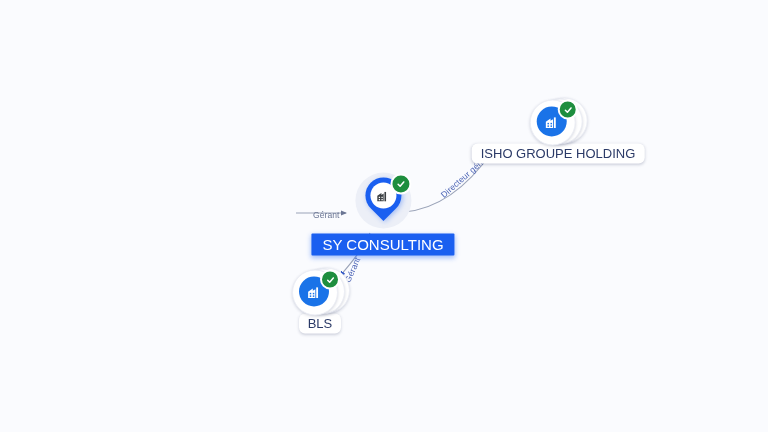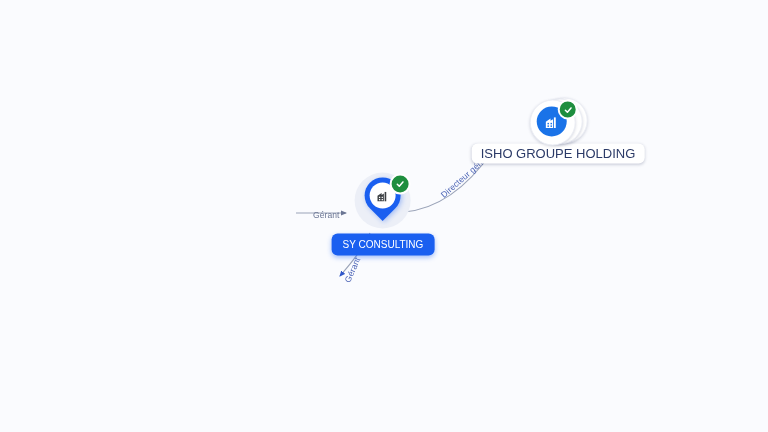--- a/index.html
+++ b/index.html
@@ -148,23 +148,23 @@
     font-size: 13px;
     line-height: 13px;
     white-space: nowrap;
     background: #ffffff;
     color: #2b3a67;
     box-shadow: 0 1px 3px rgba(45,55,95,0.22);
   }
   .chip.selected {
     background: #1a5ff0;
     color: #ffffff;
-    font-size: 10px;
+    font-size: 15px;
     padding: 4px 11px 5px 11px;
-    border-radius: 6px;
+    border-radius: 1px;
     box-shadow: 0 2px 5px rgba(26,95,240,0.40);
   }
 
   
   .edge-label {
     position: absolute;
     font-size: 8.5px;
     color: #4b63b5;
     white-space: nowrap;
     transform-origin: 0 50%;
@@ -242,14 +242,37 @@
       </div>
       <div class="check-badge">
         <svg width="9" height="9" viewBox="0 0 24 24" fill="none" stroke="#ffffff" stroke-width="4" stroke-linecap="round" stroke-linejoin="round">
           <path d="M4.5,12.5 L9.8,18 L19.5,6.5"></path>
         </svg>
       </div>
     </div>
     <div class="chip">ISHO GROUPE HOLDING</div>
   </div>
 
+  <div class="node" style="left:320px; top:300px;">
+    <div class="disc-stack">
+      <div class="card c3"></div>
+      <div class="card c2"></div>
+      <div class="card c1"></div>
+      <div class="disc-inner blue">
+        <svg width="17" height="17" viewBox="0 0 24 24" fill="#ffffff">
+          <path d="M3,20.5 L3,11.6 L9.6,7.2 L9.6,10.2 L13.2,8 L13.2,20.5 Z"></path>
+          <rect x="14.4" y="5.5" width="2.6" height="15"></rect>
+          <rect x="5.3" y="13.2" width="2.1" height="2.1" fill="#1a73e8"></rect>
+          <rect x="5.3" y="16.8" width="2.1" height="2.1" fill="#1a73e8"></rect>
+          <rect x="9.6" y="13.2" width="2.1" height="2.1" fill="#1a73e8"></rect>
+          <rect x="9.6" y="16.8" width="2.1" height="2.1" fill="#1a73e8"></rect>
+        </svg>
+      </div>
+      <div class="check-badge">
+        <svg width="9" height="9" viewBox="0 0 24 24" fill="none" stroke="#ffffff" stroke-width="4" stroke-linecap="round" stroke-linejoin="round">
+          <path d="M4.5,12.5 L9.8,18 L19.5,6.5"></path>
+        </svg>
+      </div>
+    </div>
+    <div class="chip">BLS</div>
+  </div>
 
 </div>
 
 </body></html>

